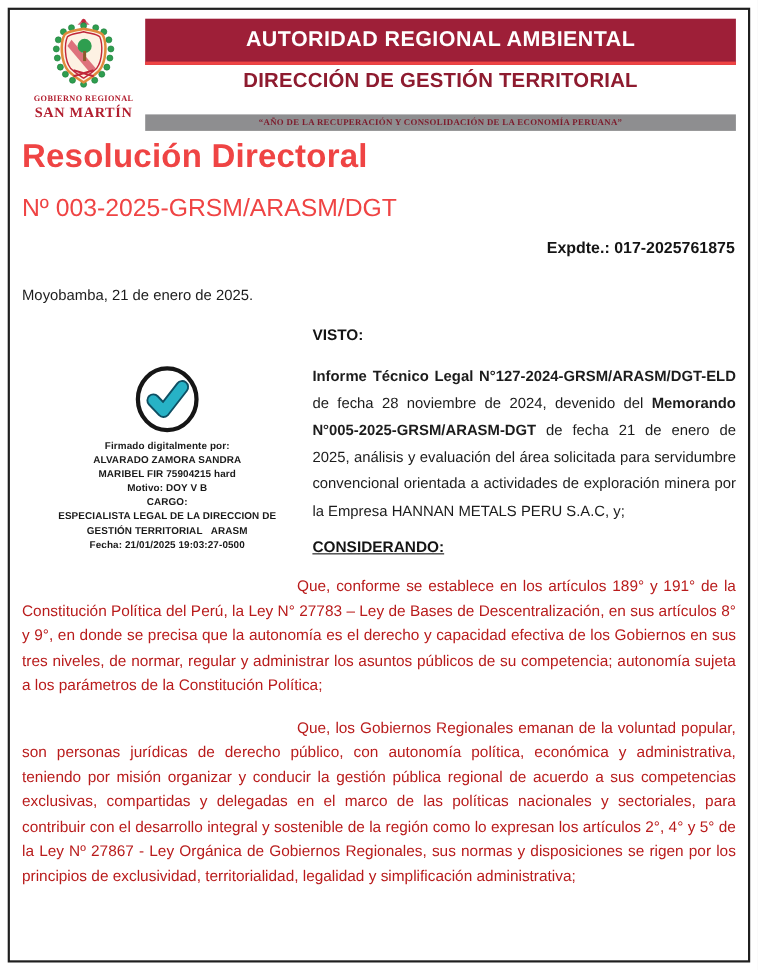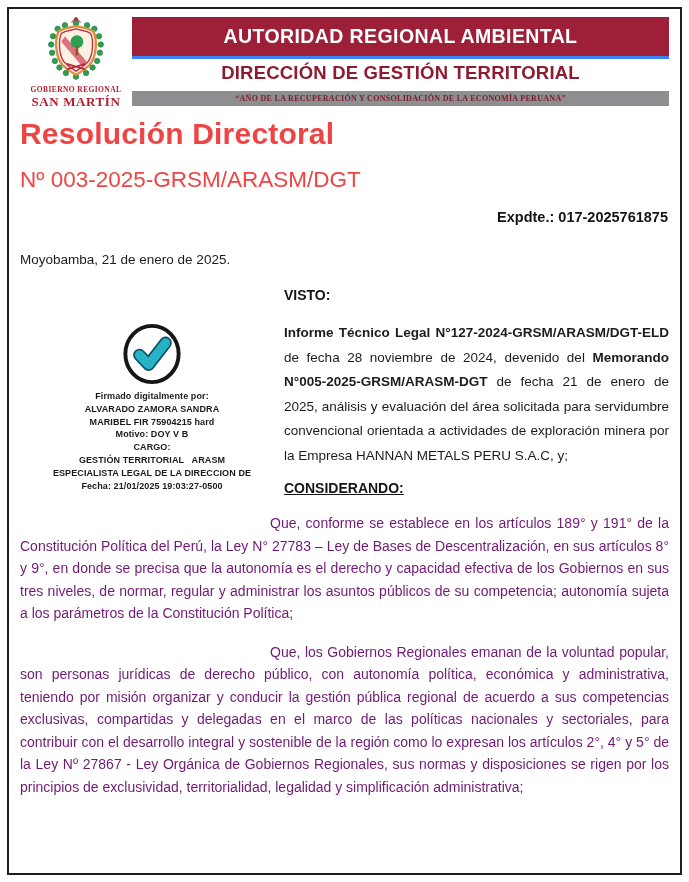--- a/index.html
+++ b/index.html
@@ -8,23 +8,23 @@
   .page { position:absolute; left:0; top:0; width:689px; height:882px; background:#ffffff; }
   .frame { position:absolute; left:7px; top:7px; right:7px; bottom:7px; border:2.5px solid #1f1f1f; padding:5px 11px 0 11px; overflow:hidden; background:#ffffff; }
 
   
   .header { display:flex; align-items:flex-start; }
   .logo-col { width:112px; text-align:center; padding-top:2px; flex:none; }
   .logo-col svg { display:block; margin:0 auto; }
   .logo-org { font-family:"Liberation Serif", serif; font-weight:bold; font-size:7.5px; color:#B21E2F; letter-spacing:.4px; margin-top:1px; }
   .logo-region { font-family:"Liberation Serif", serif; font-weight:bold; font-size:13px; color:#B21E2F; letter-spacing:.6px; }
   .banner-col { flex:1; padding-top:3px; }
-  .red-banner { height:42px; background:#9E1F38; border-bottom:3px solid #3b82f6; display:flex; align-items:center; justify-content:center;
+  .red-banner { height:42px; background:#9E1F38; border-bottom:3px solid #ef4444; display:flex; align-items:center; justify-content:center;
                 color:#ffffff; font-weight:bold; font-size:19.5px; letter-spacing:.4px; }
-  .subtitle { text-align:center; color:#8E1B2F; font-weight:bold; font-size:18.5px; letter-spacing:.2px; padding:3px 0 7px 0; }
+  .subtitle { text-align:center; color:#8E1B2F; font-weight:bold; font-size:18.5px; letter-spacing:.2px; padding:3px 0 20px 0; }
   .gray-band { height:15px; background:#8E8E90; display:flex; align-items:center; justify-content:center;
                font-family:"Liberation Serif", serif; font-weight:bold; font-size:8px; color:#7D1A2B; letter-spacing:.3px; }
 
   
   .title-block { text-align:left; margin-top:7px; color:#ef4444; }
   .title-line1 { font-size:30px; font-weight:bold; letter-spacing:.2px; }
   .title-line2 { font-size:22.5px; font-weight:normal; margin-top:16px; }
 
   .expdte { text-align:right; font-weight:bold; font-size:14.5px; color:#141414; margin-top:16px; padding-right:1px; }
   .dateline { text-align:left; font-size:13.5px; color:#1c1c1c; margin-top:27px; padding-right:1px; }
@@ -33,21 +33,21 @@
   .two-col { display:flex; margin-top:20px; }
   .stamp-col { width:264px; flex:none; text-align:center; padding-top:36px; }
   .stamp-col svg { display:block; margin:0 auto 5px auto; }
   .stamp-lines { font-size:9px; font-weight:600; line-height:12.8px; color:#1a1a1a; letter-spacing:.1px; }
   .right-col { flex:1; min-width:0; }
   .section-heading { font-weight:bold; font-size:14px; color:#141414; }
   .visto-para { margin-top:18px; font-size:13.5px; line-height:24.5px; text-align:justify; color:#1c1c1c; }
   .considerando-heading { margin-top:12px;text-decoration:underline; }
 
   
-  .body-para { margin-top:16px; font-size:14px; line-height:22.5px; text-align:justify; text-indent:250px; color:#701a75; }
+  .body-para { margin-top:16px; font-size:14px; line-height:22.5px; text-align:justify; text-indent:250px; color:#b91c1c; }
 </style>
 </head>
 <body>
 
 <div class="page">
   <div class="frame">
 
     <div class="header">
       <div class="logo-col">
         <span>
@@ -108,22 +108,22 @@
             <path d="M19 33 L28.5 43 L46 20.5" fill="none" stroke="#0E4F63" stroke-width="13" stroke-linecap="round" stroke-linejoin="round"></path>
             <path d="M19 33 L28.5 43 L46 20.5" fill="none" stroke="#27B2C6" stroke-width="9.5" stroke-linecap="round" stroke-linejoin="round"></path>
           </svg>
         </span>
         <div class="stamp-lines">
           <div>Firmado digitalmente por:</div>
           <div>ALVARADO ZAMORA SANDRA</div>
           <div>MARIBEL FIR 75904215 hard</div>
           <div>Motivo: DOY V B</div>
           <div>CARGO:</div>
+          <div>ESPECIALISTA LEGAL DE LA DIRECCION DE</div>
           <div>GESTIÓN TERRITORIAL&nbsp;&nbsp; ARASM</div>
-          <div>ESPECIALISTA LEGAL DE LA DIRECCION DE</div>
           <div>Fecha: 21/01/2025 19:03:27-0500</div>
         </div>
       </div>
       <div class="right-col">
         <div class="section-heading">VISTO:</div>
         <p class="visto-para"><span style="font-weight: bold;">Informe Técnico Legal N°127-2024-GRSM/ARASM/DGT-ELD</span><span> de fecha 28 noviembre de 2024, devenido del </span><span style="font-weight: bold;">Memorando N°005-2025-GRSM/ARASM-DGT</span><span> de fecha 21 de enero de 2025, análisis y evaluación del área solicitada para servidumbre convencional orientada a actividades de exploración minera por la Empresa HANNAN METALS PERU S.A.C, y;</span></p>
         <div class="section-heading considerando-heading">CONSIDERANDO:</div>
       </div>
     </div>
 

